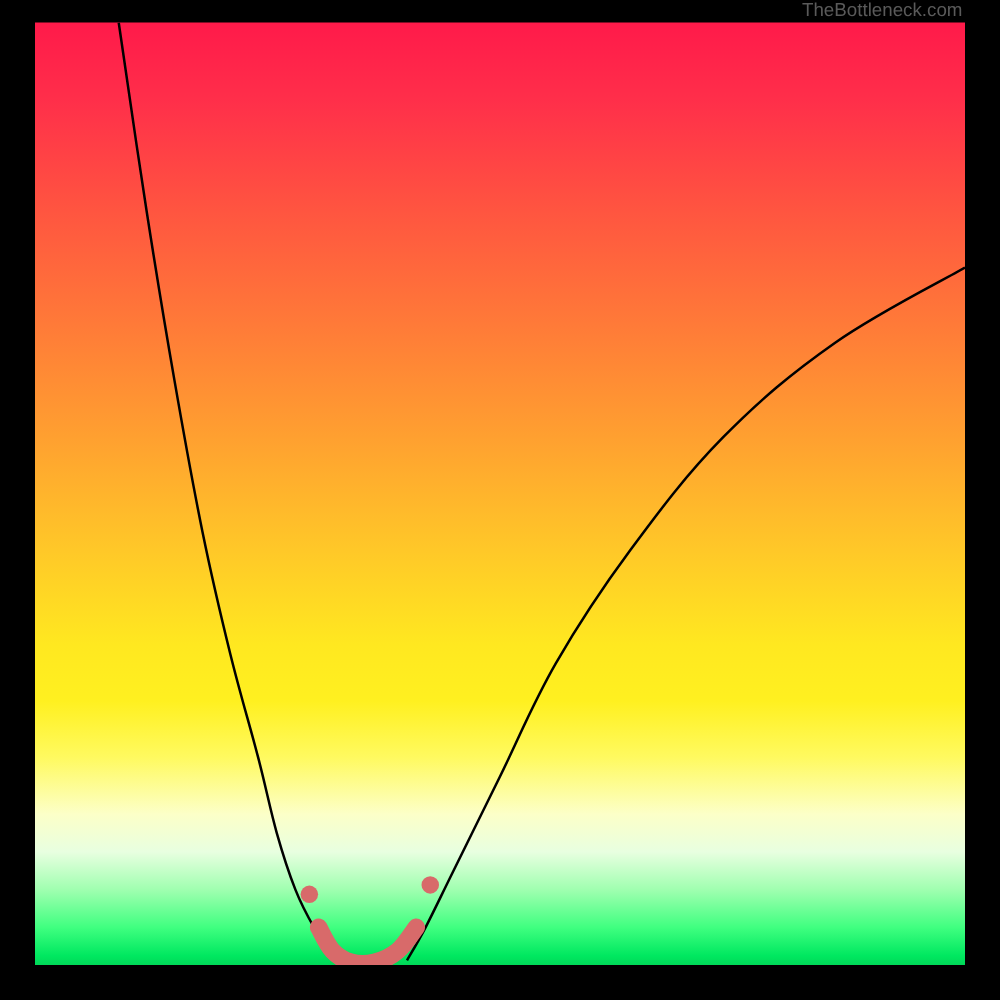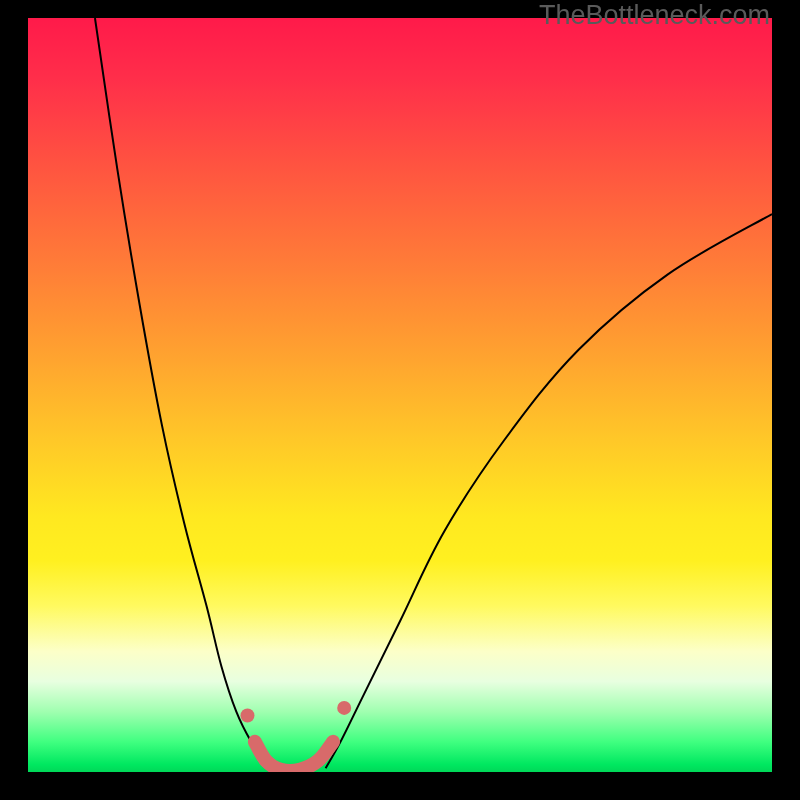--- a/index.html
+++ b/index.html
@@ -41,21 +41,21 @@
         #40ff80 96%,
         #00e860 99%,
         #00d858 100%
       );
     }
     .watermark {
       position: absolute;
       top: 0px;
       right: 30px;
       color: #5a5a5a;
-      font-size: 27px;
+      font-size: 15px;
       font-weight: 500;
       z-index: 10;
     }
     .curve-svg {
       position: absolute;
       top: 0;
       left: 0;
       width: 744px;
       height: 754px;
     }

